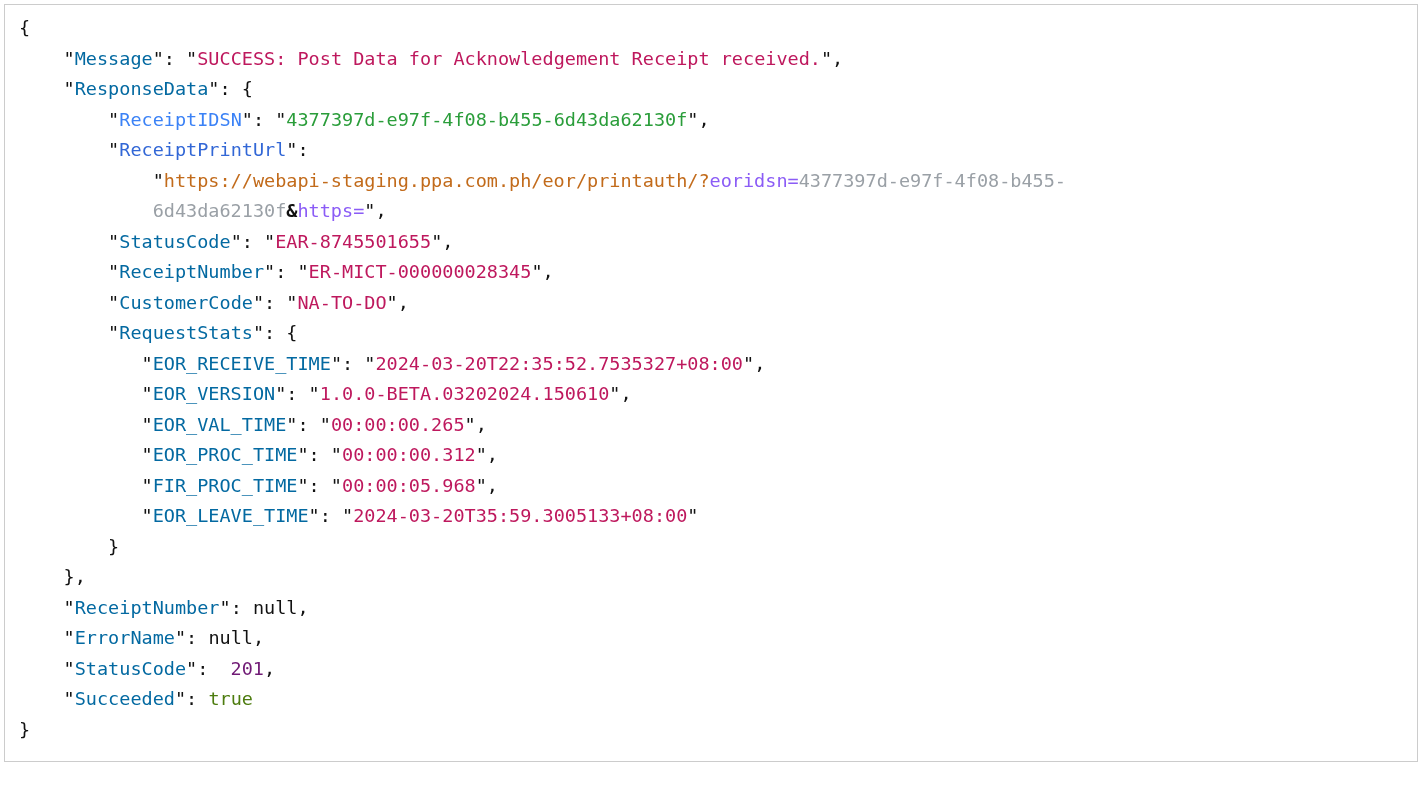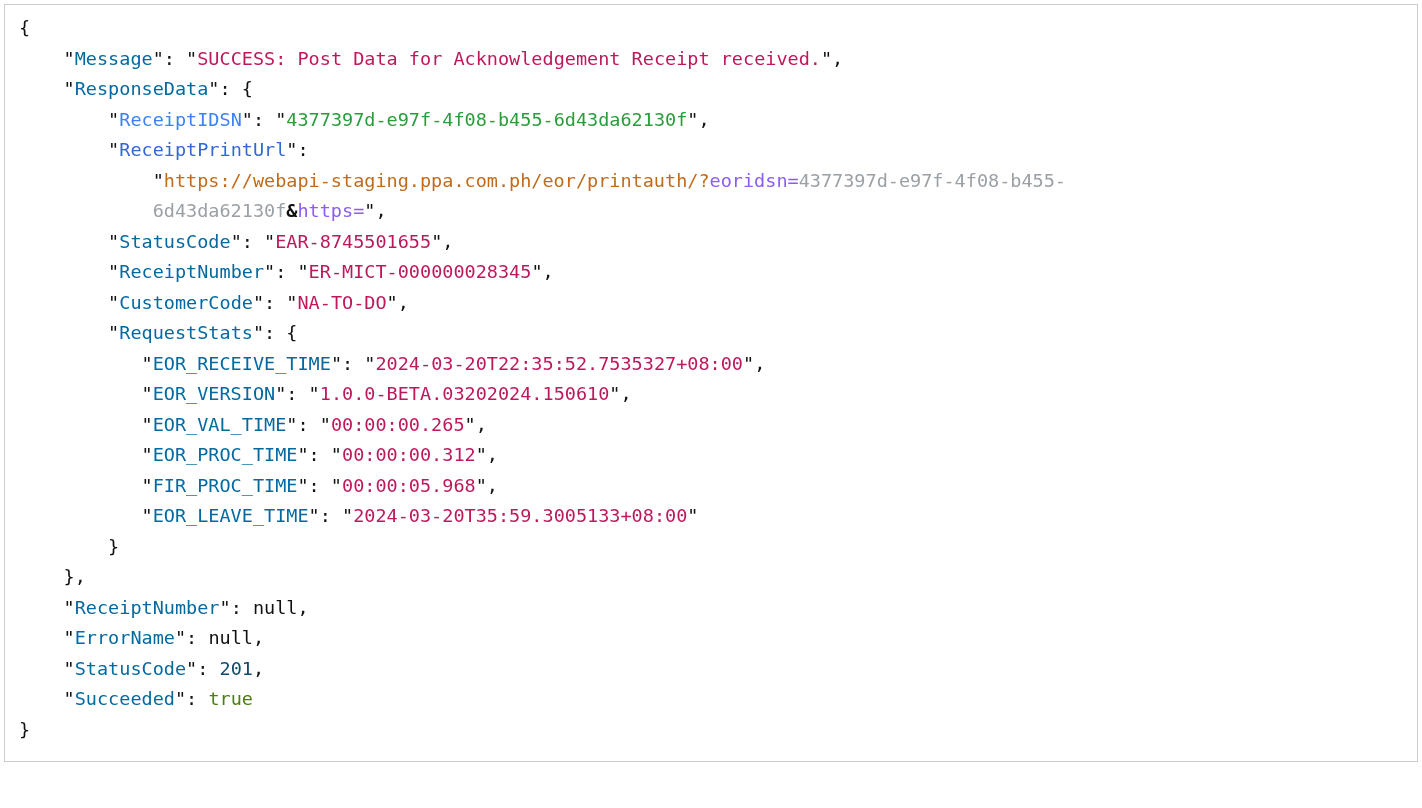--- a/index.html
+++ b/index.html
@@ -18,21 +18,21 @@
     box-sizing: border-box;
     width: calc(100% - 8px);
     max-width: 1414px;
     white-space: pre;
     overflow: hidden;
   }
   .k  { color: #0369a1; }            
   .s  { color: #be185d; }            
   .bool { color: #4d7c0f; }       
   .null { color: #111; }          
-  .num  { color: #0c4a6e; }       
+  .num  { color: #701a75; margin-left: 11px; }       
   .gk   { color: #3b82f6; }       
   .gs   { color: #2a9d3a; }       
   .bk   { color: #3267d6; }       
   .url  { color: #c26b1b; }       
   .qpk  { color: #8b5cf6; }       
   .qpv  { color: #9aa0a6; }       
   .amp  { color: #111; font-weight: bold; }
 </style>
 </head>
 <body>

